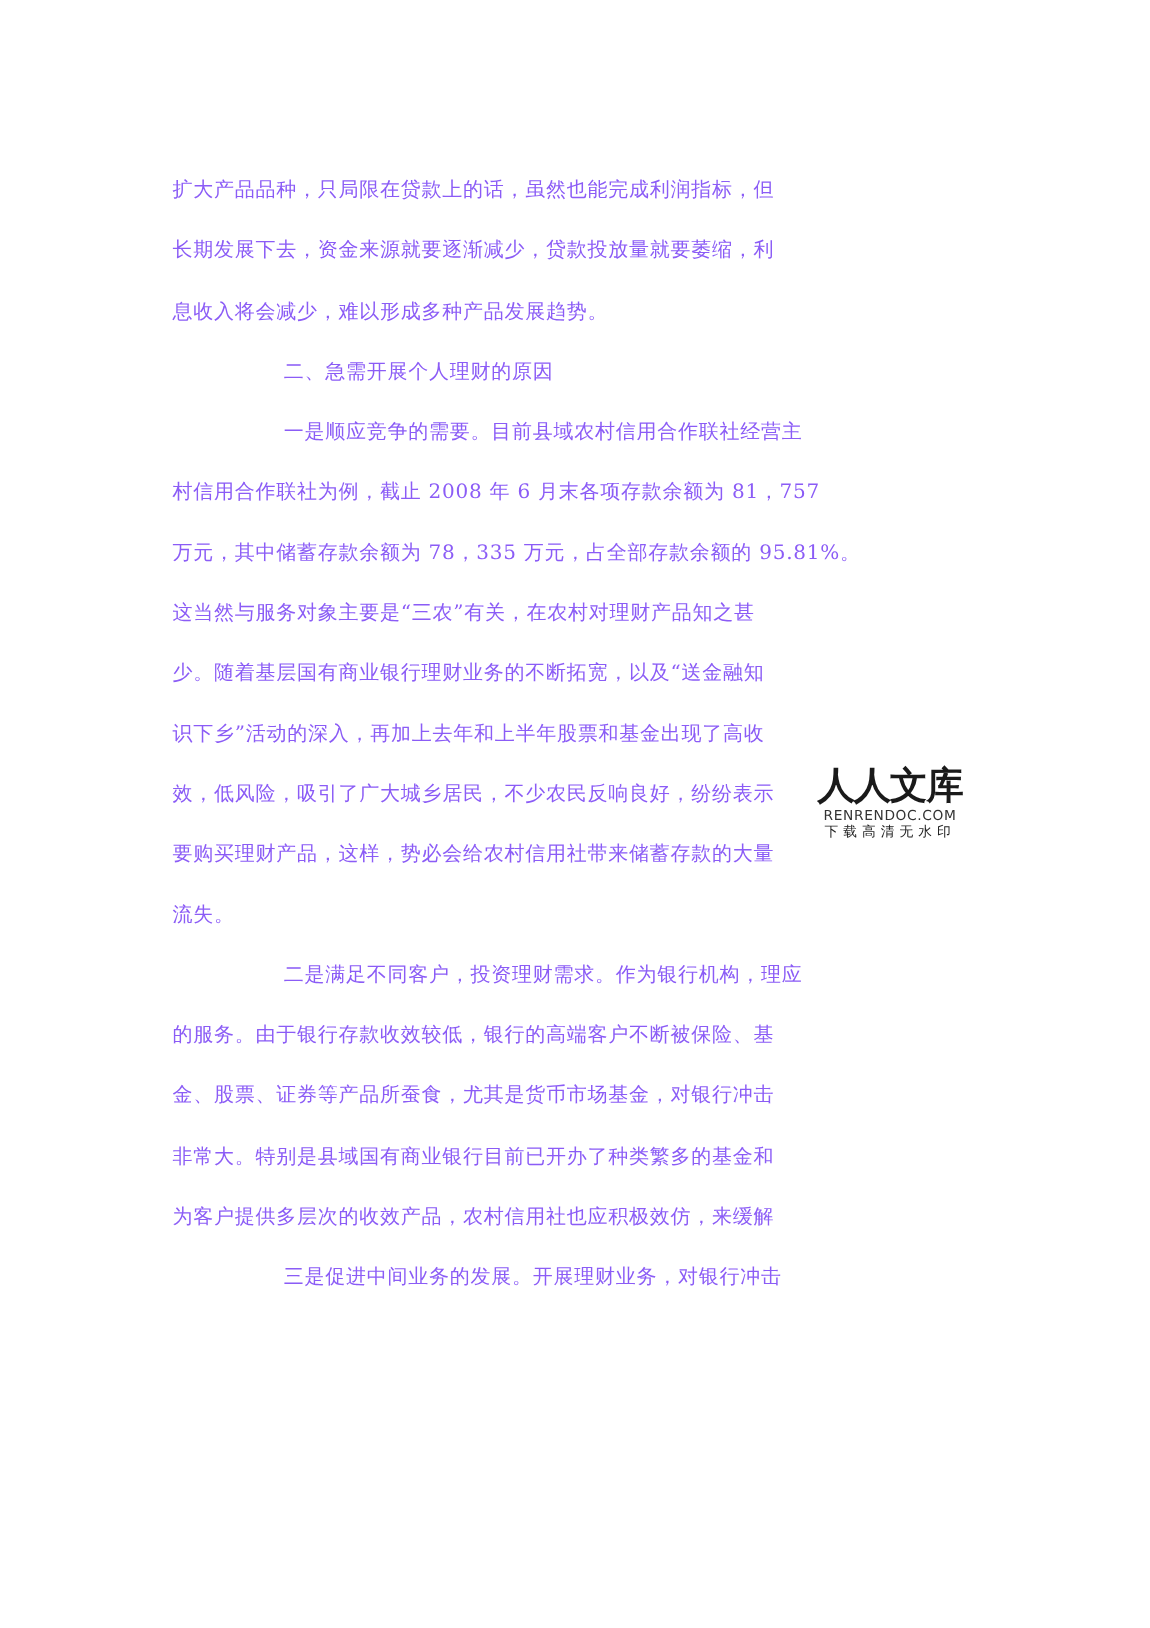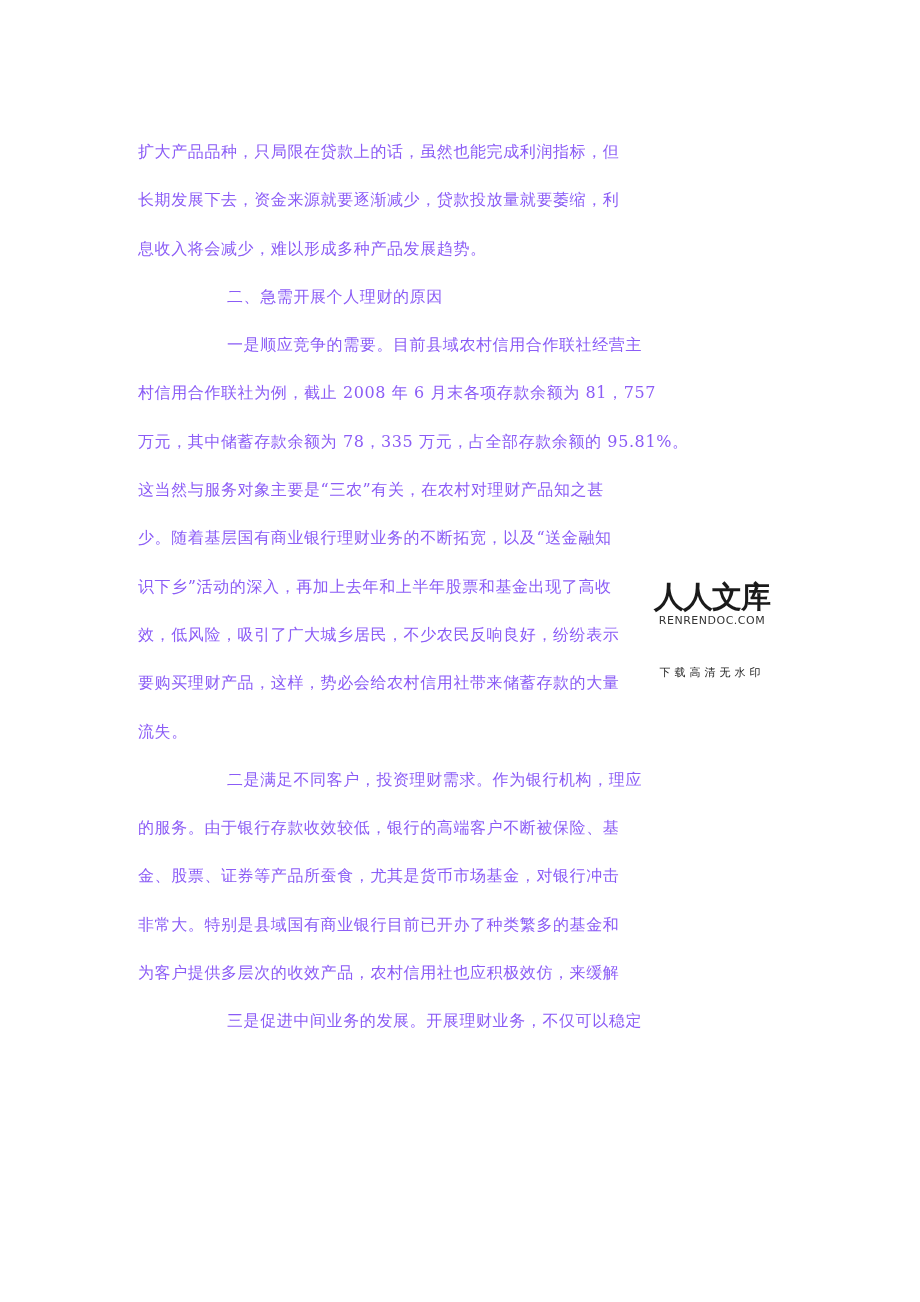--- a/index.html
+++ b/index.html
@@ -35,21 +35,21 @@
     height: 48.3px;
     display: block;
     letter-spacing: 0.6px;
   }
   .indent {
     padding-left: 89px;
   }
   .watermark {
     position: absolute;
     left: 646px;
-    top: 580px;
+    top: 612px;
     width: 132px;
     text-align: center;
     pointer-events: none;
   }
   .wm-title {
     font-family: "DejaVu Serif", "Liberation Serif", serif;
     font-weight: bold;
     font-size: 30px;
     color: #1a1a1a;
     line-height: 34px;
@@ -63,21 +63,20 @@
     letter-spacing: 0.5px;
     background: rgba(255,255,255,0.5);
   }
   .wm-sub {
     font-family: "DejaVu Sans", "Liberation Sans", sans-serif;
     font-size: 11px;
     color: #222222;
     line-height: 14px;
     letter-spacing: 4px;
     background: rgba(255,255,255,0.6);
-    margin-top: 39px;
   }
 </style>
 </head>
 <body>
 
 <div class="page">
   <div class="text-block">
     <span class="line">扩大产品品种，只局限在贷款上的话，虽然也能完成利润指标，但</span>
     <span class="line">长期发展下去，资金来源就要逐渐减少，贷款投放量就要萎缩，利</span>
     <span class="line">息收入将会减少，难以形成多种产品发展趋势。</span>
@@ -89,21 +88,21 @@
     <span class="line">少。随着基层国有商业银行理财业务的不断拓宽，以及“送金融知</span>
     <span class="line">识下乡”活动的深入，再加上去年和上半年股票和基金出现了高收</span>
     <span class="line">效，低风险，吸引了广大城乡居民，不少农民反响良好，纷纷表示</span>
     <span class="line">要购买理财产品，这样，势必会给农村信用社带来储蓄存款的大量</span>
     <span class="line">流失。</span>
     <span class="line indent">二是满足不同客户，投资理财需求。作为银行机构，理应</span>
     <span class="line">的服务。由于银行存款收效较低，银行的高端客户不断被保险、基</span>
     <span class="line">金、股票、证券等产品所蚕食，尤其是货币市场基金，对银行冲击</span>
     <span class="line">非常大。特别是县域国有商业银行目前已开办了种类繁多的基金和</span>
     <span class="line">为客户提供多层次的收效产品，农村信用社也应积极效仿，来缓解</span>
-    <span class="line indent">三是促进中间业务的发展。开展理财业务，不仅可以稳定</span>
+    <span class="line indent">三是促进中间业务的发展。开展理财业务，对银行冲击</span>
   </div>
 
   <div class="watermark">
     <div class="wm-title">人人文库</div>
     <div class="wm-url">RENRENDOC.COM</div>
     <div class="wm-sub">下载高清无水印</div>
   </div>
 </div>
 
 </body></html>

